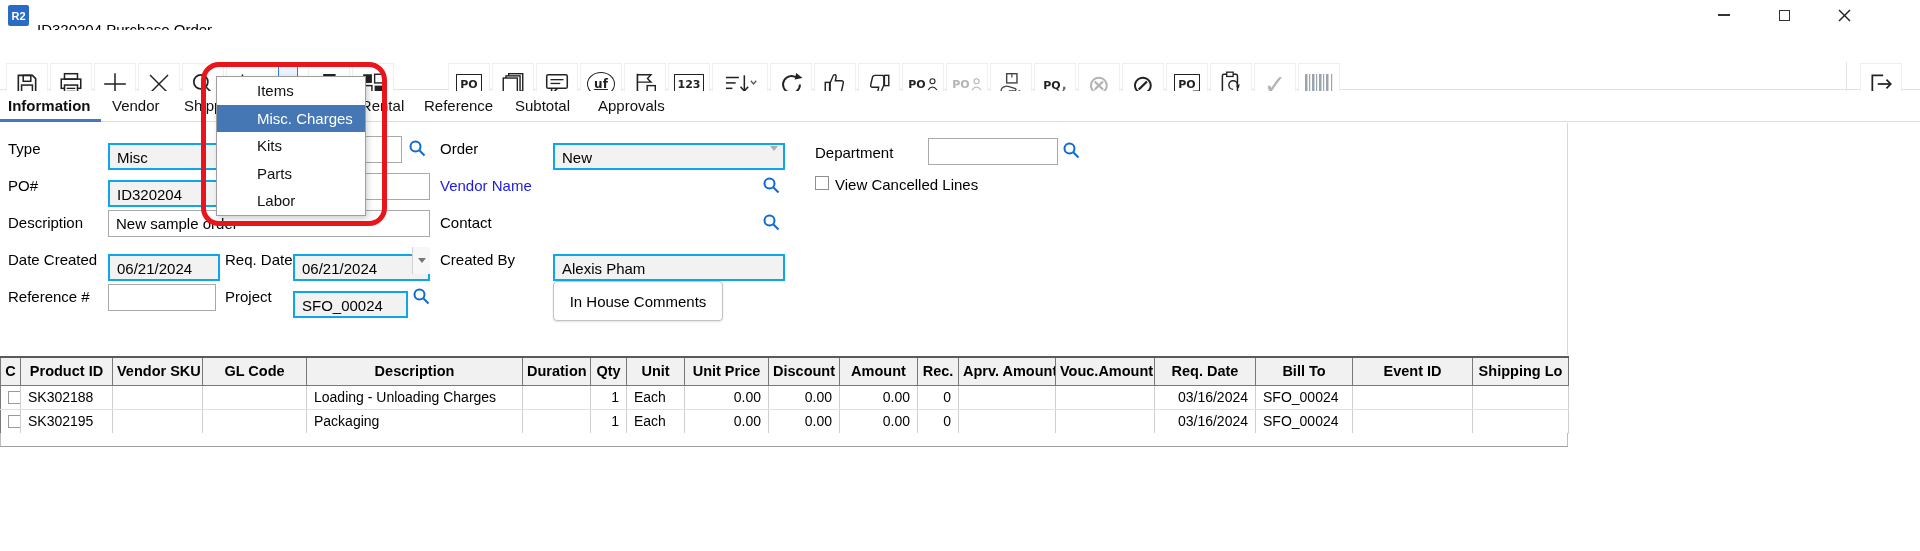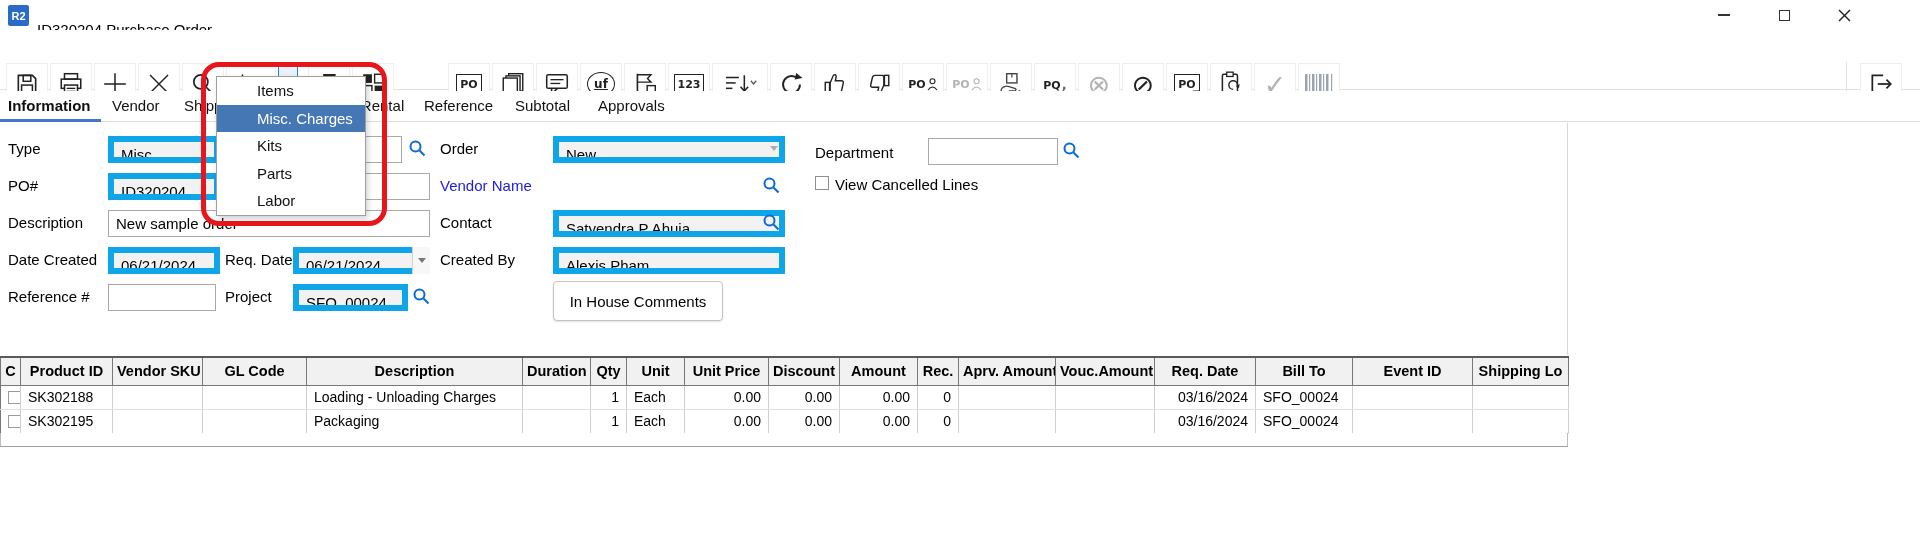--- a/index.html
+++ b/index.html
@@ -44,21 +44,21 @@
   .pq-tail { font-size:13px; font-weight:bold; color:#666; }
   
   .tabbar { position:absolute; top:91px; left:0; right:0; height:31px; background:#fff; border-bottom:1px solid #dcdcdc; }
   .tab { position:absolute; top:0; height:31px; line-height:30px; font-size:15px; color:#111; white-space:nowrap; }
   .tab.active { font-weight:bold; border-bottom:3px solid #4577c8; padding:0 10px 8px 8px; }
   
   .formarea { position:absolute; top:123px; left:0; width:1568px; height:232px; background:#fff; border-right:1px solid #d8d8d8; }
   .lbl { position:absolute; font-size:15px; color:#000; white-space:nowrap; }
   .lbl.link { color:#1b1be0; }
   .fld { position:absolute; height:27px; font-size:15px; padding:4px 7px; white-space:nowrap; overflow:hidden; }
-  .fld.gray { background:#f2f2f2; border:6px solid #0ea5e9; }
+  .fld.gray { background:#f2f2f2; border:2px solid #0ea5e9;margin-top:7px; }
   .fld.white { background:#fff; border:1px solid #a9a9a9; }
   .chev-tri { position:absolute; right:9px; top:11px; width:0; height:0; border-left:4.5px solid transparent; border-right:4.5px solid transparent; border-top:5.5px solid #aeaeae; }
   .dd-btn { position:absolute; right:0; top:0; bottom:0; width:18px; background:#f7f7f7; border-left:1px solid #d2d2d2; display:flex; align-items:center; justify-content:center; }
   .dd-btn .t { width:0; height:0; border-left:4px solid transparent; border-right:4px solid transparent; border-top:5px solid #777; }
   .qicon { position:absolute; width:18px; height:18px; }
   .cbx { position:absolute; width:14px; height:14px; border:1px solid #8f8f8f; background:#fff; }
   .btn {
     position:absolute; background:#fff; border:1px solid #c3c3c3; border-radius:4px;
     font-size:15px; display:flex; align-items:center; justify-content:center;
     box-shadow:0 1px 2px rgba(0,0,0,0.12);
@@ -355,21 +355,20 @@
       <line x1="11.5" y1="11.5" x2="16.5" y2="16.5" stroke="#0b6ad4" stroke-width="2"></line>
     </svg>
 
   <div class="cbx" style="left:815px; top:53px"></div>
   <div class="lbl" style="left:835px; top:53px">View Cancelled Lines</div>
 
   <div class="lbl" style="left:8px; top:91px">Description</div>
   <div class="fld white" style="left:108px; top:87px; width:322px">New sample order</div>
 
   <div class="lbl" style="left:440px; top:91px">Contact</div>
-  <div class="fld gray" style="left:553px; top:87px; width:232px">Satyendra P Ahuja</div>
   <svg class="qicon" style="left:762px; top:90px" viewBox="0 0 18 18">
       <circle cx="7.5" cy="7.5" r="5" fill="none" stroke="#0b6ad4" stroke-width="2"></circle>
       <line x1="11.5" y1="11.5" x2="16.5" y2="16.5" stroke="#0b6ad4" stroke-width="2"></line>
     </svg>
 
   <div class="lbl" style="left:8px; top:128px">Date Created</div>
   <div class="fld gray" style="left:108px; top:124px; width:112px">06/21/2024</div>
 
   <div class="lbl" style="left:225px; top:128px">Req. Date</div>
   <div class="fld gray" style="left:293px; top:124px; width:137px">06/21/2024</div>

